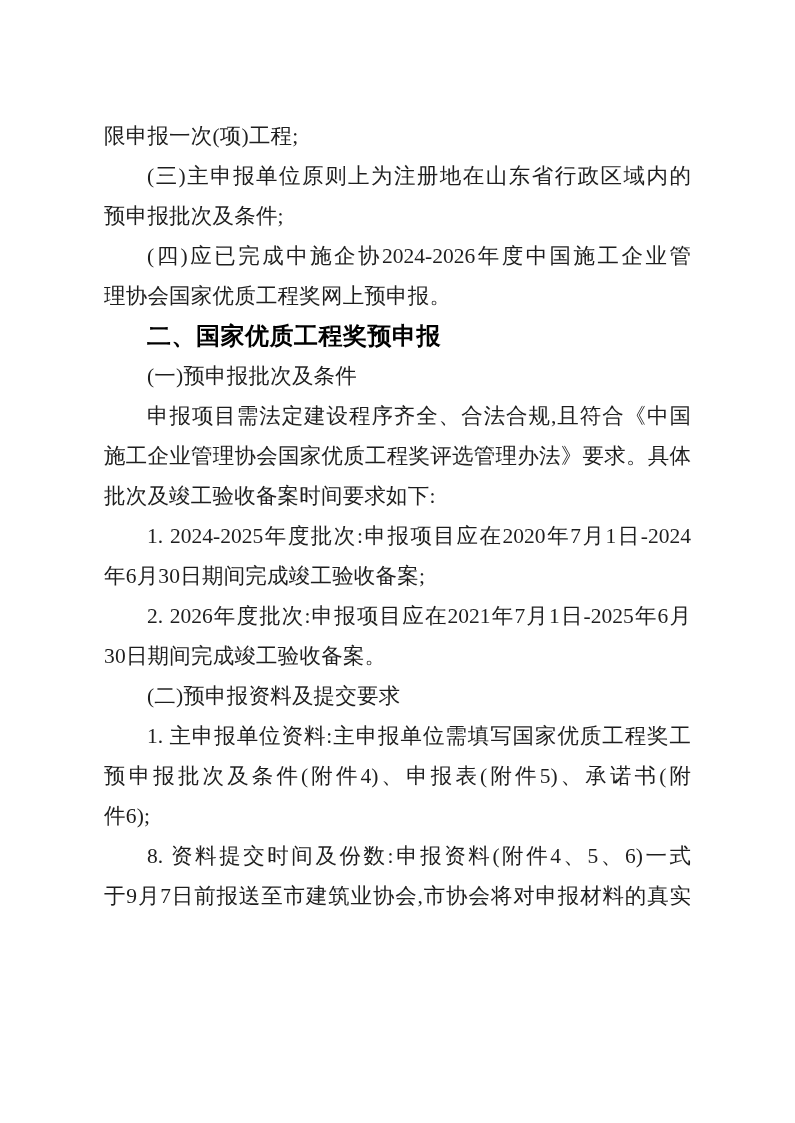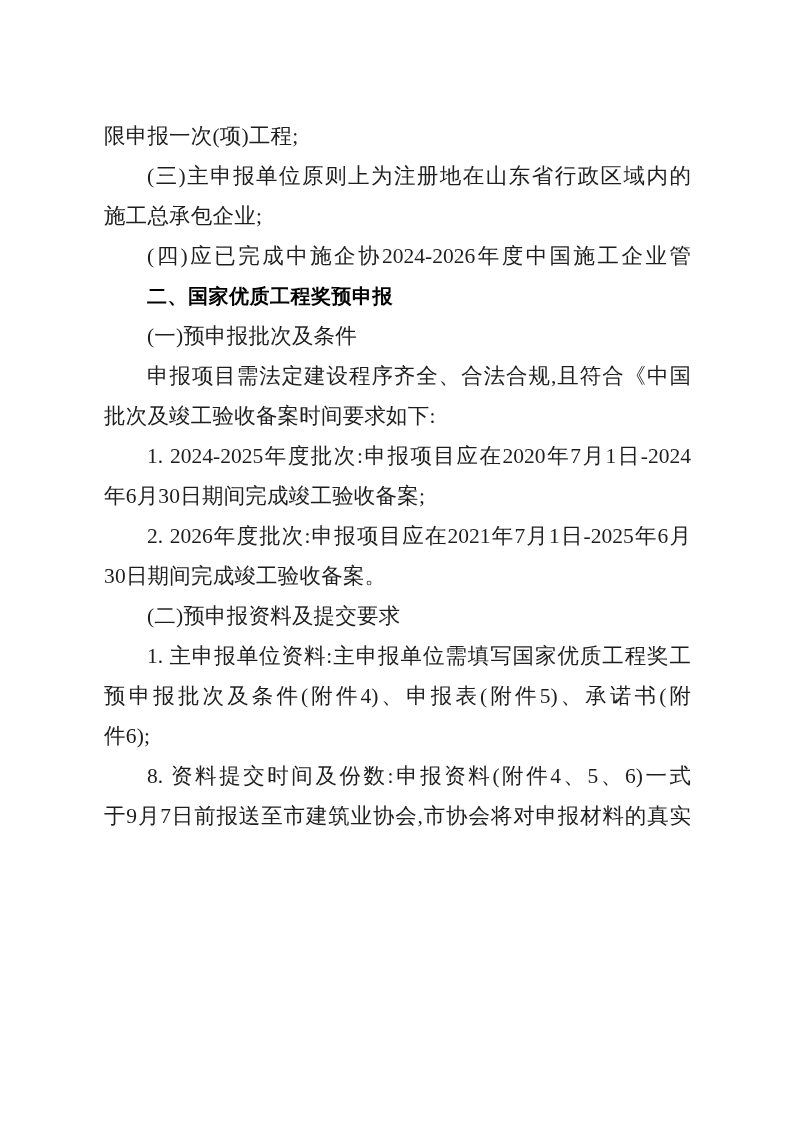--- a/index.html
+++ b/index.html
@@ -33,21 +33,21 @@
     text-indent: 43px;
   }
   .line.fill {
     text-align: justify;
     text-align-last: justify;
     letter-spacing: 0;
   }
   .line.heading {
     font-family: "Liberation Sans", sans-serif;
     font-weight: bold;
-    font-size: 20px;
+    font-size: 24px;
     color: #000000;
     letter-spacing: 0.5px;
   }
   .footer {
     position: absolute;
     left: 0;
     top: 1048px;
     width: 795px;
     text-align: center;
   }
@@ -62,31 +62,33 @@
 
 <div class="page">
 
   <div class="content">
 
       <div class="line">限申报一次(项)工程;</div>
 
 
       <div class="line indent fill">(三)主申报单位原则上为注册地在山东省行政区域内的</div>
 
-      <div class="line">施工总承包企业;</div>
+      <div class="line">预申报批次及条件;</div>
 
       <div class="line indent fill">(四)应已完成中施企协2024-2026年度中国施工企业管</div>
 
+      <div class="line">理协会国家优质工程奖网上预申报。</div>
 
       <div class="line indent heading">二、国家优质工程奖预申报</div>
 
       <div class="line indent">(一)预申报批次及条件</div>
 
       <div class="line indent fill">申报项目需法定建设程序齐全、合法合规,且符合《中国</div>
 
+      <div class="line fill">施工企业管理协会国家优质工程奖评选管理办法》要求。具体</div>
 
       <div class="line">批次及竣工验收备案时间要求如下:</div>
 
       <div class="line indent fill">1. 2024-2025年度批次:申报项目应在2020年7月1日-2024</div>
 
       <div class="line">年6月30日期间完成竣工验收备案;</div>
 
       <div class="line indent fill">2. 2026年度批次:申报项目应在2021年7月1日-2025年6月</div>
 
       <div class="line">30日期间完成竣工验收备案。</div>

